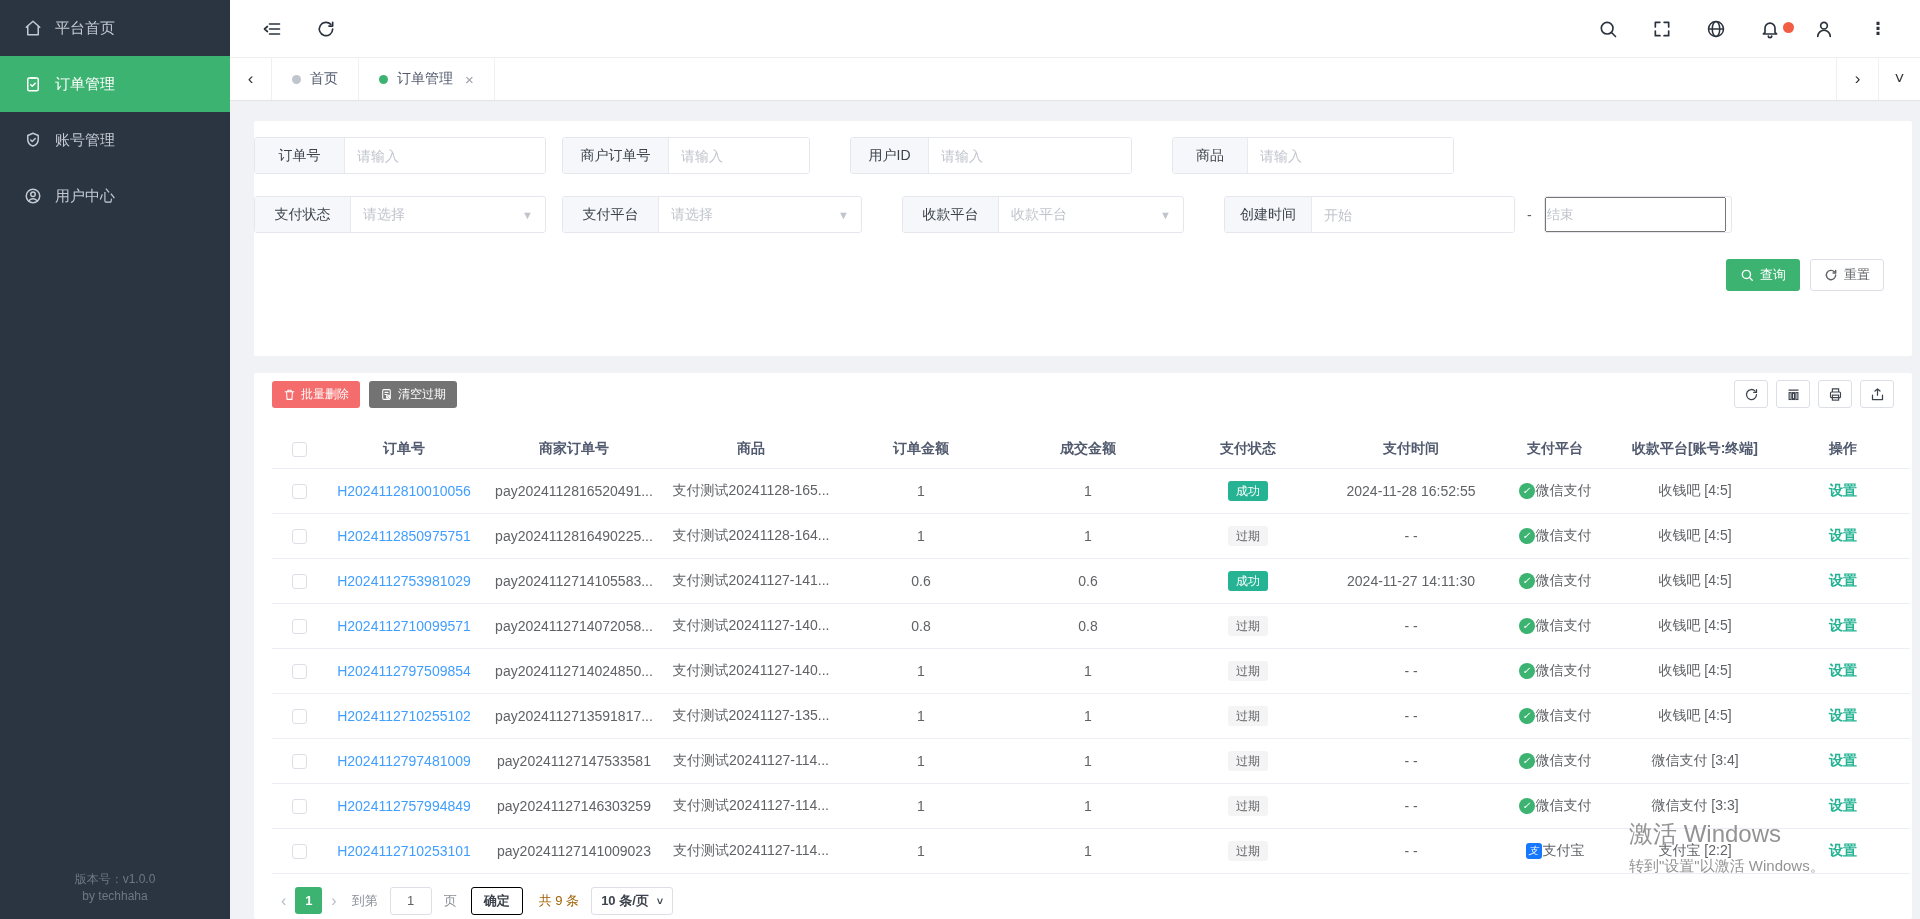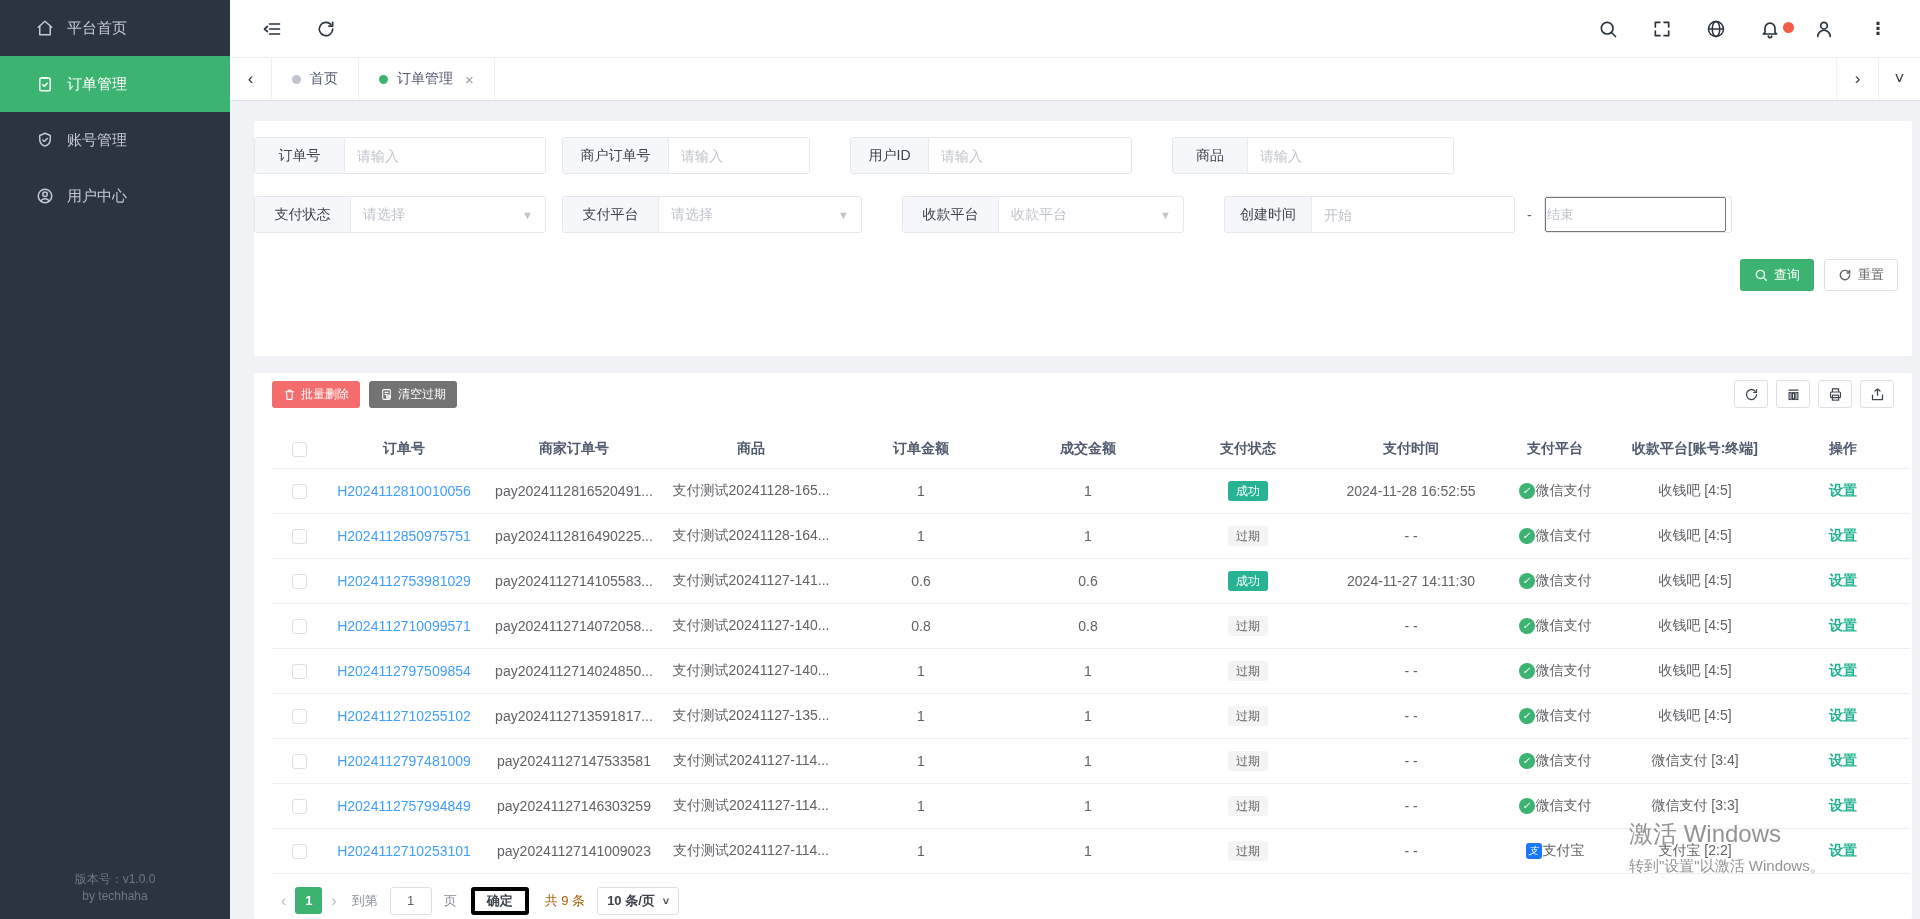--- a/index.html
+++ b/index.html
@@ -3,21 +3,21 @@
 <meta charset="utf-8">
 <style>
   *{margin:0;padding:0;box-sizing:border-box;}
   html,body{width:1920px;height:919px;}
   body{font-family:"Liberation Sans","DejaVu Sans",sans-serif;}
   .screen{width:1920px;height:919px;display:flex;background:#f0f2f5;position:relative;overflow:hidden;}
 
   
   .sidebar{width:230px;flex-shrink:0;background:#2b3441;color:#c3c9d2;position:relative;}
   .logo{height:62px;line-height:62px;text-align:center;color:#3cb371;font-size:24px;font-weight:bold;letter-spacing:3px;}
-  .menu-item{height:56px;display:flex;align-items:center;padding-left:36px;gap:13px;font-size:15px;cursor:pointer;}
+  .menu-item{height:56px;display:flex;align-items:center;padding-left:24px;gap:13px;font-size:15px;cursor:pointer;}
   .menu-item svg{width:18px;height:18px;flex-shrink:0;}
   .menu-item.active{background:#3cb371;color:#fff;}
   .version{position:absolute;bottom:14px;width:100%;text-align:center;color:#6d7885;font-size:12px;line-height:17px;}
 
   
   .main{flex:1;display:flex;flex-direction:column;min-width:0;}
   .topbar{height:58px;background:#fff;display:flex;align-items:center;padding:0 32px;border-bottom:1px solid #efefef;flex-shrink:0;}
   .topbar-left{display:flex;align-items:center;gap:34px;}
   .topbar-right{margin-left:auto;display:flex;align-items:center;gap:34px;}
   .icon-btn{width:20px;height:20px;color:#2a333d;cursor:pointer;display:inline-flex;align-items:center;justify-content:center;}
@@ -44,21 +44,21 @@
   .filter-card{height:235px;padding-top:16px;flex-shrink:0;}
   .filter-row{display:flex;margin-bottom:22px;}
   .fgroup{display:flex;height:37px;border:1px solid #e4e7ed;border-radius:3px;overflow:hidden;background:#fff;}
   .flabel{background:#f5f7fa;display:flex;align-items:center;justify-content:center;font-size:14px;color:#3d434c;border-right:1px solid #e8eaef;flex-shrink:0;}
   .fgroup input{border:none;outline:none;padding:0 12px;font-size:14px;flex:1;min-width:0;color:#606266;background:#fff;}
   input::placeholder{color:#c0c4cc;}
   .sel-placeholder{flex:1;display:flex;align-items:center;padding:0 12px;font-size:14px;color:#c0c4cc;}
   .caret{align-self:center;margin-right:12px;color:#c0c4cc;font-size:11px;}
   .date-sep{align-self:center;margin:0 12px;color:#606266;font-size:14px;}
   .date-end{height:37px;border:1px solid #e4e7ed;border-radius:3px;width:188px;display:flex;}
-  .filter-actions{display:flex;justify-content:flex-end;gap:10px;padding-right:14px;margin-top:26px;}
+  .filter-actions{display:flex;justify-content:flex-end;gap:10px;padding-right:28px;margin-top:26px;}
   .btn{height:32px;border-radius:3px;font-size:13px;display:inline-flex;align-items:center;gap:6px;padding:0 13px;border:1px solid transparent;cursor:pointer;background:#fff;}
   .btn svg{width:14px;height:14px;}
   .btn-search{background:#3cb371;color:#fff;}
   .btn-reset{border-color:#dcdfe6;color:#606266;}
 
   
   .table-card{margin-top:17px;flex:1;padding:7px 18px 0;display:flex;flex-direction:column;overflow:hidden;}
   .tbl-toolbar{display:flex;align-items:center;flex-shrink:0;}
   .btn-sm{height:27px;border-radius:3px;font-size:12px;display:inline-flex;align-items:center;gap:5px;padding:0 11px;color:#fff;cursor:pointer;border:none;}
   .btn-sm svg{width:13px;height:13px;}
@@ -83,21 +83,21 @@
   .picon.alipay{background:#1677ff;border-radius:3px;}
   .picon.alipay::after{content:"支";font-size:10px;}
   .setlink{color:#26b394;font-weight:bold;cursor:pointer;text-decoration:none;}
 
   
   .pagination{display:flex;align-items:center;margin-top:13px;font-size:13px;color:#606266;flex-shrink:0;}
   .pg-chevron{color:#b4bccc;font-size:16px;padding:0 9px;cursor:pointer;}
   .pg-num{width:27px;height:27px;background:#3cb371;color:#fff;border-radius:3px;display:flex;align-items:center;justify-content:center;font-weight:bold;cursor:pointer;}
   .pg-label{color:#8a9099;margin:0 6px;}
   .pg-input{width:42px;height:28px;border:1px solid #dcdfe6;border-radius:3px;text-align:center;font-size:13px;color:#606266;margin:0 6px;}
-  .pg-confirm{height:28px;padding:0 12px;border:4px solid #000000;border-radius:3px;background:#fff;font-weight:bold;font-size:13px;color:#3d434c;display:flex;align-items:center;margin:0 8px;cursor:pointer;}
+  .pg-confirm{height:28px;padding:0 12px;border:1px solid #000000;border-radius:3px;background:#fff;font-weight:bold;font-size:13px;color:#3d434c;display:flex;align-items:center;margin:0 8px;cursor:pointer;}
   .pg-total{margin:0 8px;color:#a16207;}
   .pg-size{height:28px;border:1px solid #dcdfe6;border-radius:3px;padding:0 9px;display:flex;align-items:center;gap:8px;font-weight:bold;color:#3d434c;background:#fff;margin-left:4px;cursor:pointer;}
   .pg-size .caret-dn{font-size:11px;font-weight:bold;}
 
   
   .watermark{position:absolute;left:1629px;top:818px;z-index:40;pointer-events:none;color:rgba(117,117,117,0.78);}
   .wm1{font-size:24px;}
   .wm2{font-size:15px;margin-top:7px;}
 </style>
 </head>

